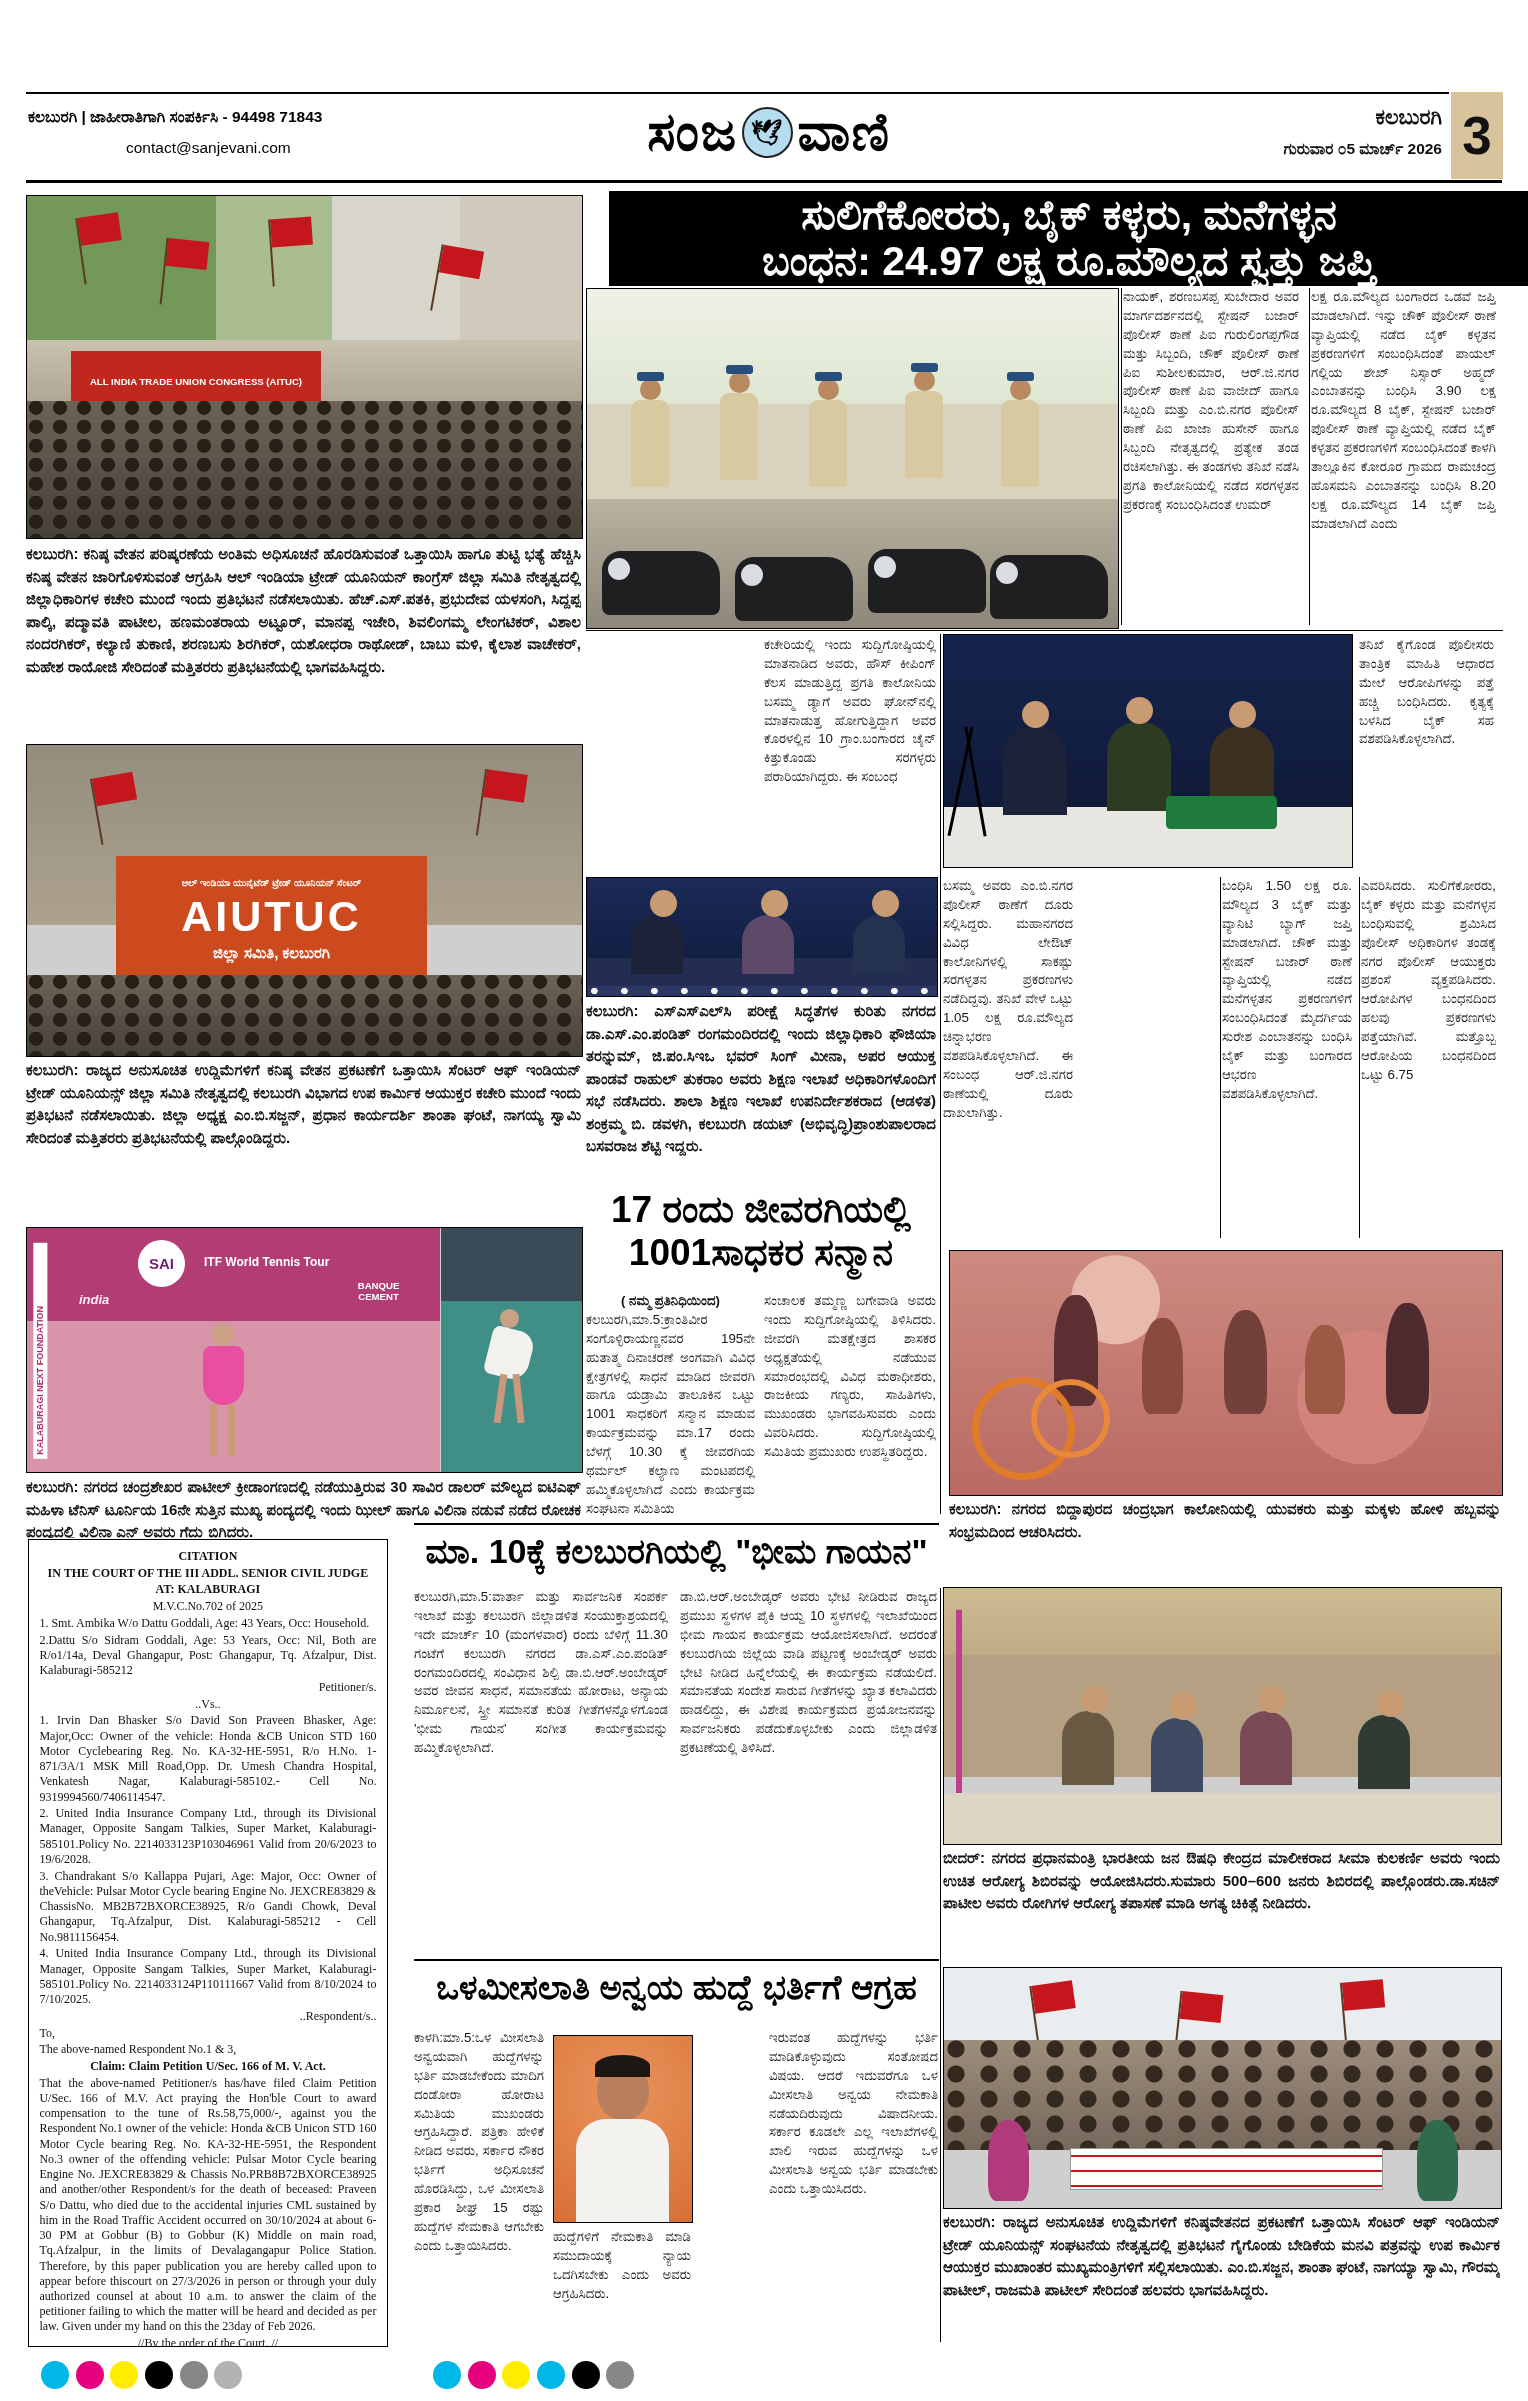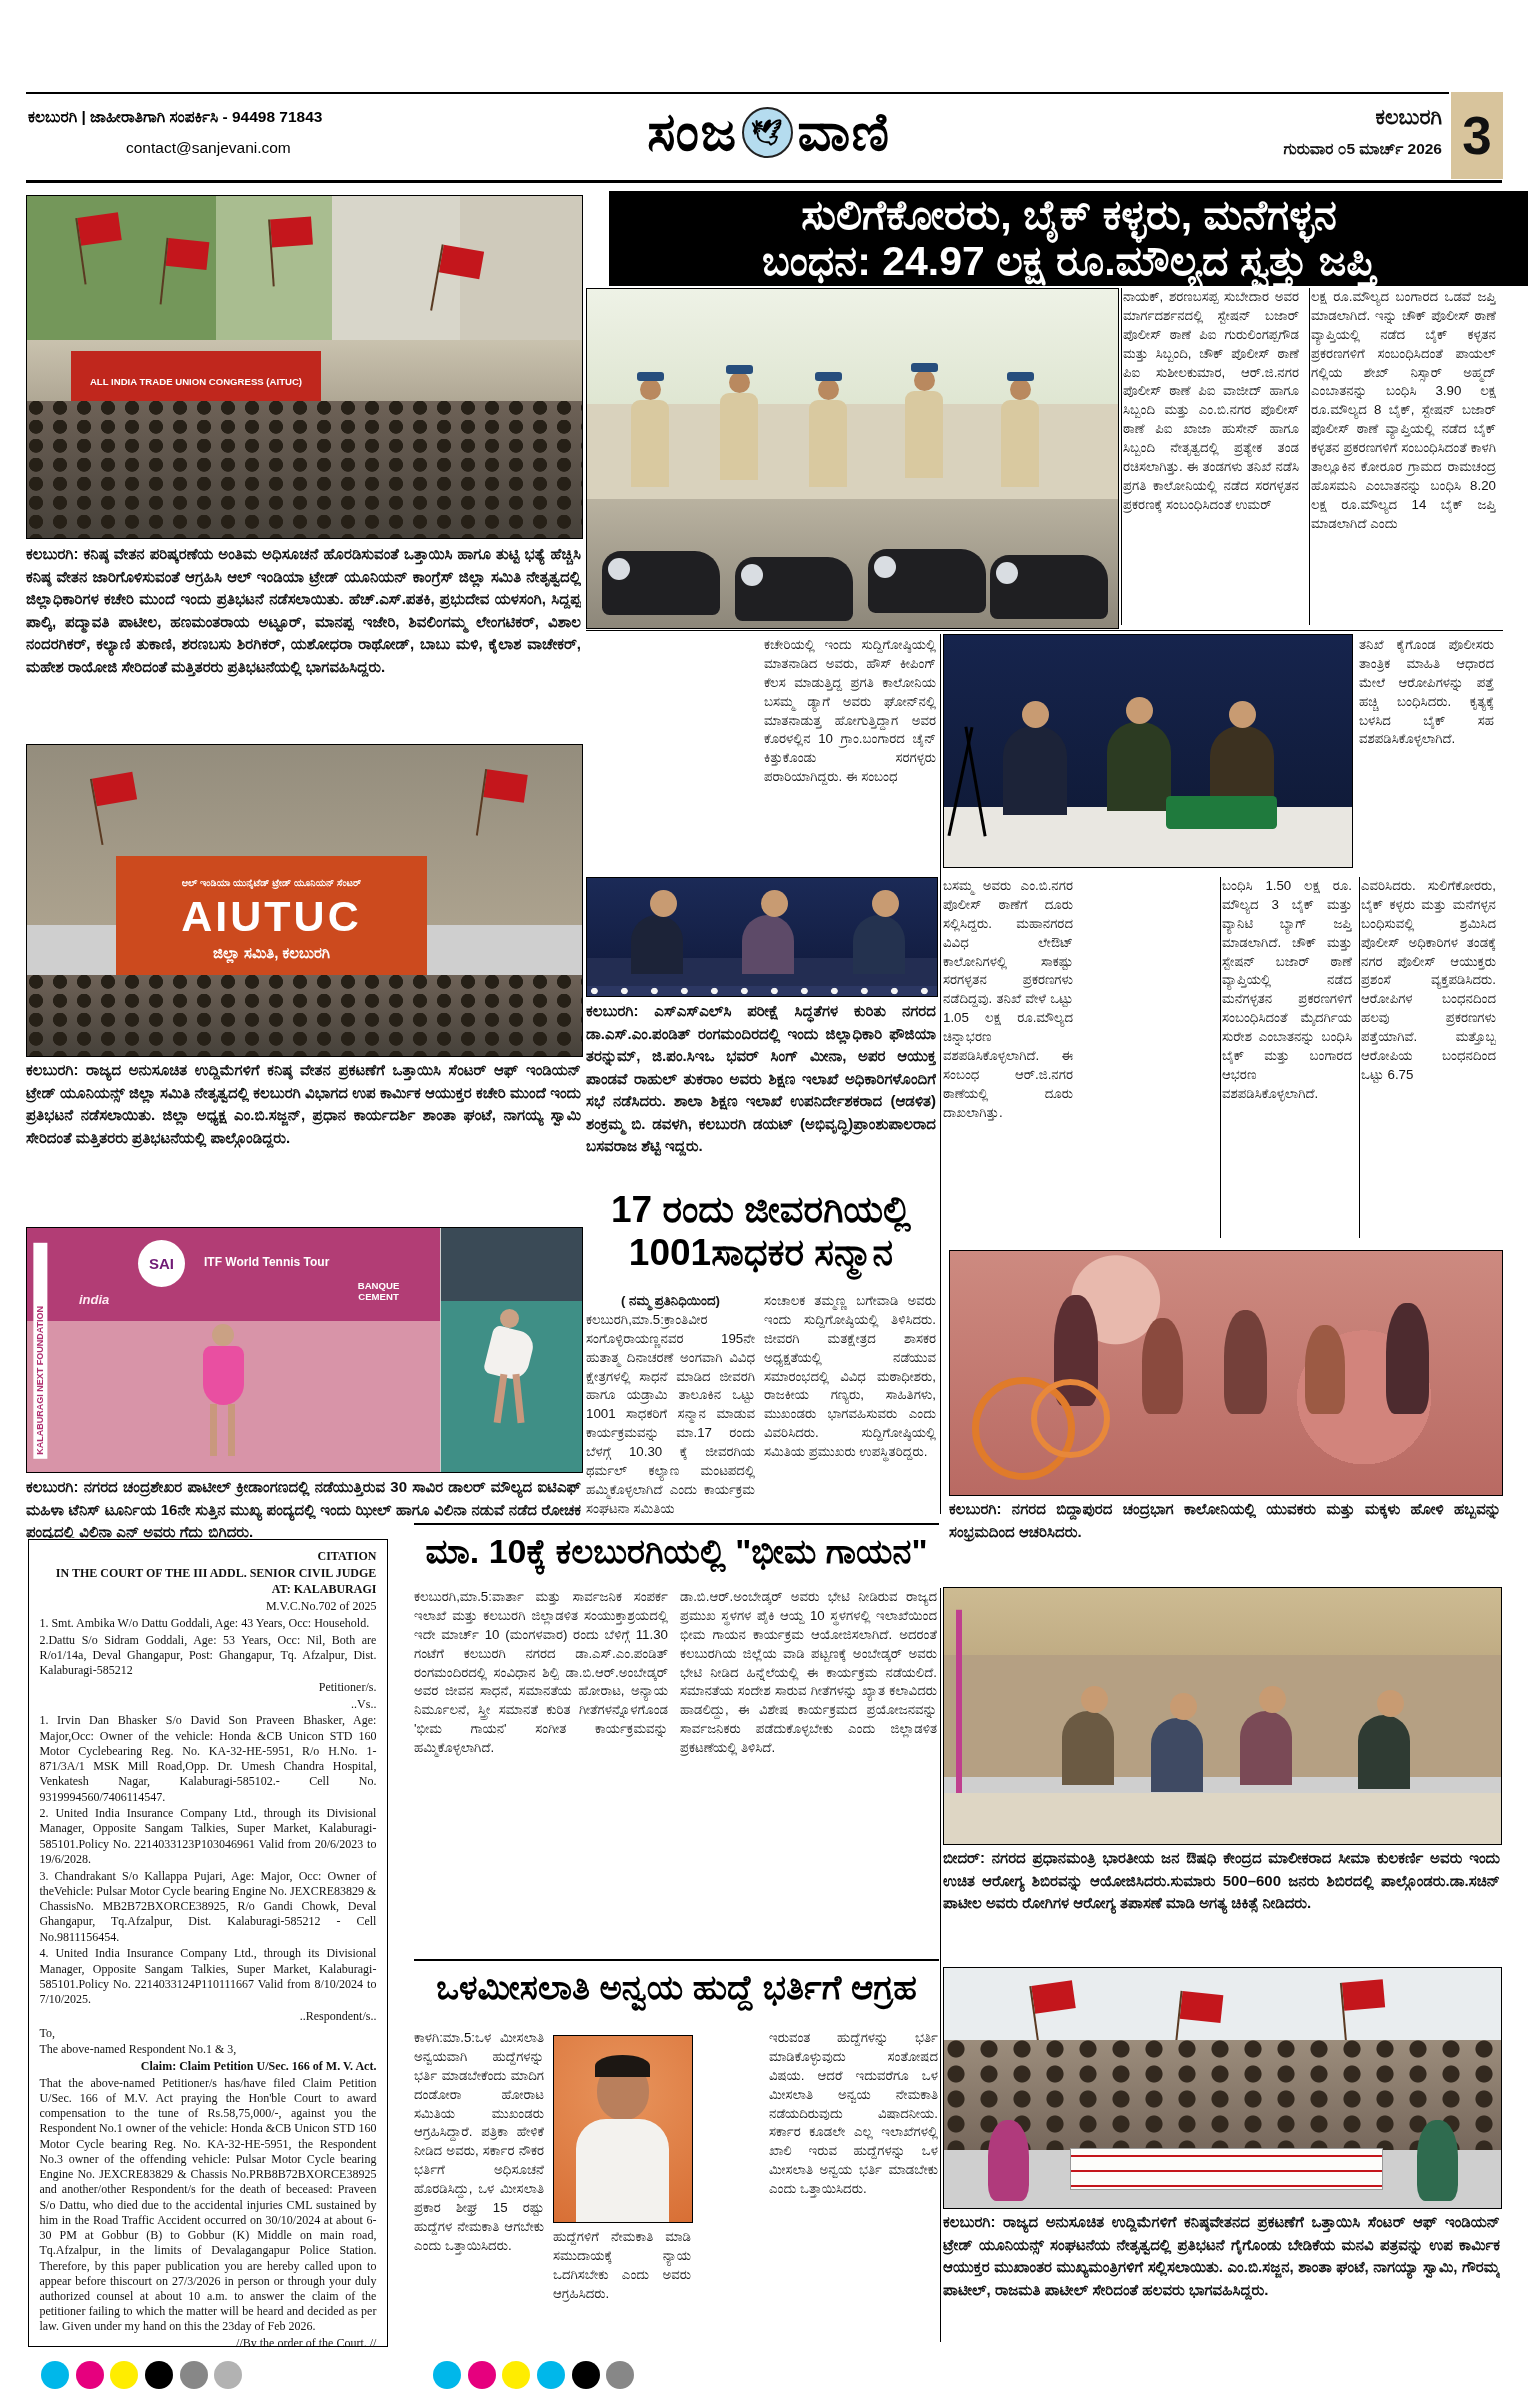--- a/index.html
+++ b/index.html
@@ -17,21 +17,21 @@
   
   .banner{background:#000;color:#fff;display:flex;flex-direction:column;align-items:center;justify-content:center;line-height:1.12;}
   .banner .l{font-size:41px;font-weight:900;white-space:nowrap;}
   
   .kn{font-size:13.3px;line-height:1.42;text-align:justify;color:#151515;overflow:hidden;}
   .cap{font-size:15px;line-height:1.5;font-weight:700;text-align:justify;color:#111;overflow:hidden;}
   .colrule{border-left:1.1px solid #000;padding-left:1px;}
   .headline2{font-weight:900;text-align:center;color:#000;line-height:1.15;}
   
   .citation{border:1.8px solid #000;font-family:"Liberation Serif","DejaVu Serif",serif;font-size:12px;line-height:1.27;padding:9px 10.4px;overflow:hidden;text-align:justify;}
-  .citation .c{text-align:right;font-family:Liberation Serif, serif;}
+  .citation .c{text-align:center;font-family:Liberation Serif, serif;}
   .citation .r{text-align:right;}
   .citation .b{font-weight:700;}
   .citation p{margin:0 0 1.5px 0;}
   
   .photo{position:absolute;border:1.1px solid #000;overflow:hidden;background:#cfcfcf;}
   .layer{position:absolute;}
   .crowd{position:absolute;left:0;right:0;bottom:0;background:radial-gradient(circle at 9px 6.7px,#262017 6.7px,rgba(0,0,0,0) 7.4px) 0 0/24px 19px repeat,linear-gradient(#6e6257,#46413a);}
   .flag{position:absolute;width:41px;height:28px;background:#c4161c;}
   .flag:after{content:"";position:absolute;left:-2.2px;top:0;width:2.2px;height:67px;background:#5a3a22;}
   .banner-red{position:absolute;background:#c0271d;color:#fff;display:flex;align-items:center;justify-content:center;text-align:left;font-weight:700;}

